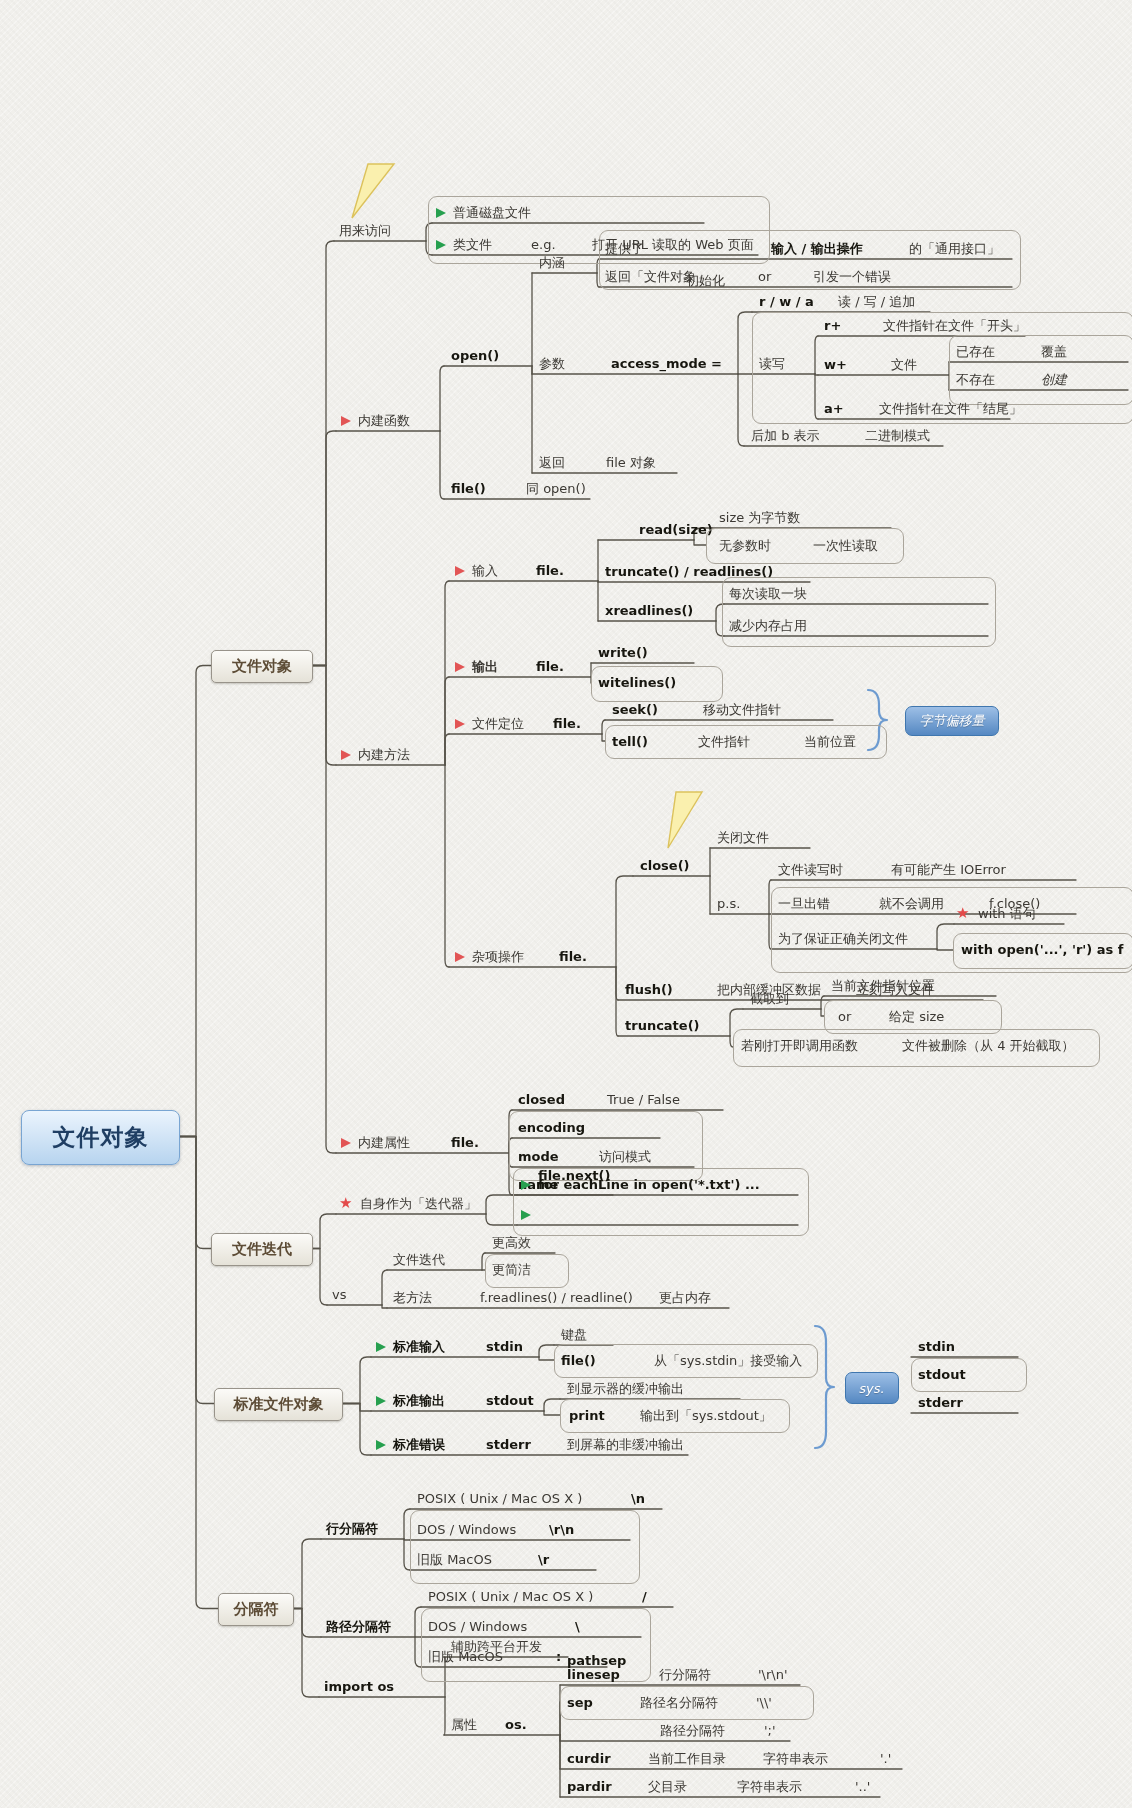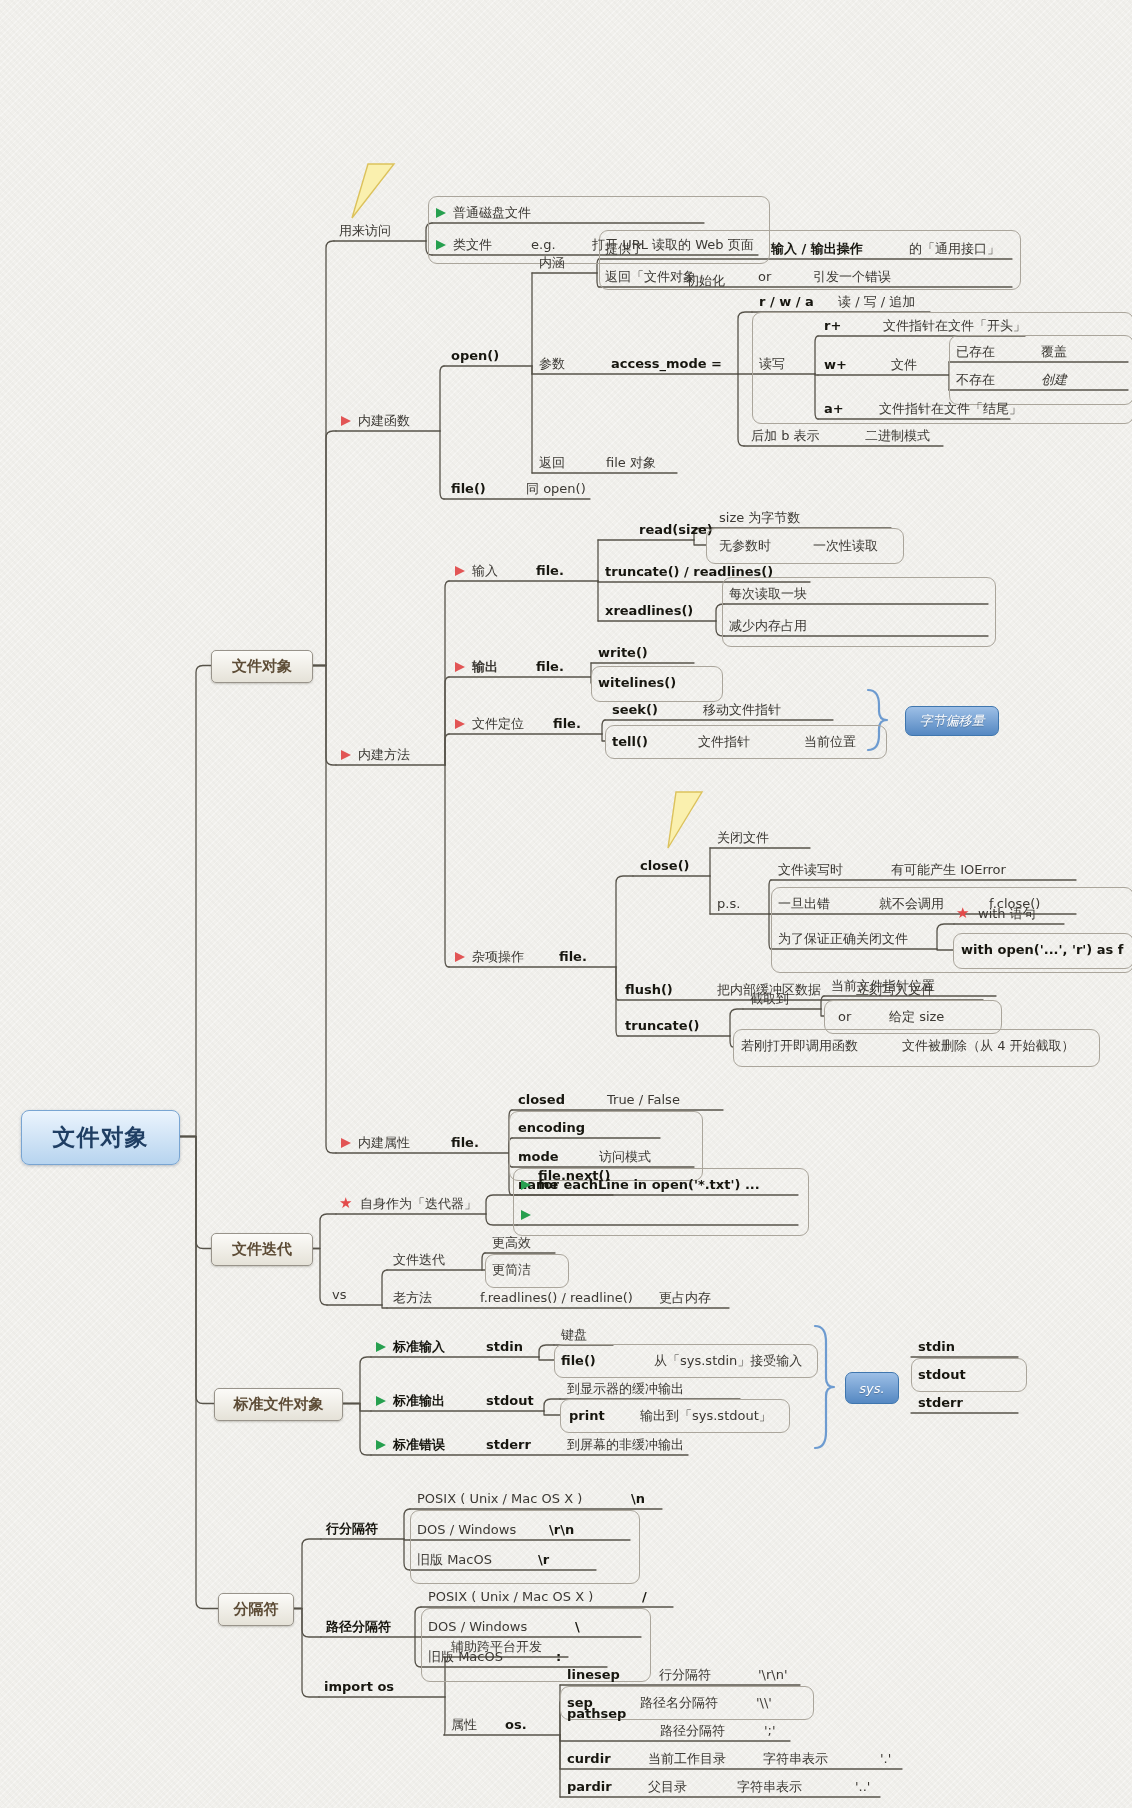--- a/index.html
+++ b/index.html
@@ -408,21 +408,21 @@
     <span class="seg" style="left: 451px; top: 1638px;">辅助跨平台开发</span>
     <span class="seg" style="left: 451px; top: 1716px;">属性</span>
     <span class="seg b" style="left: 505px; top: 1716px;">os.</span>
     <span class="seg b" style="left: 567px; top: 1666px;">linesep</span>
     <span class="seg" style="left: 659px; top: 1666px;">行分隔符</span>
     <span class="seg" style="left: 758px; top: 1666px;">'\r\n'</span>
     <div class="gbox" style="left: 560px; top: 1686px; width: 252px; height: 32px;"></div>
     <span class="seg b" style="left: 567px; top: 1694px;">sep</span>
     <span class="seg" style="left: 640px; top: 1694px;">路径名分隔符</span>
     <span class="seg" style="left: 756px; top: 1694px;">'\\'</span>
-    <span class="seg b" style="left: 567px; top: 1705px;">pathsep</span>
+    <span class="seg b" style="left: 567px; top: 1652px;">pathsep</span>
     <span class="seg" style="left: 660px; top: 1722px;">路径分隔符</span>
     <span class="seg" style="left: 764px; top: 1722px;">';'</span>
     <span class="seg b" style="left: 567px; top: 1750px;">curdir</span>
     <span class="seg" style="left: 648px; top: 1750px;">当前工作目录</span>
     <span class="seg" style="left: 763px; top: 1750px;">字符串表示</span>
     <span class="seg" style="left: 880px; top: 1750px;">'.'</span>
     <span class="seg b" style="left: 567px; top: 1778px;">pardir</span>
     <span class="seg" style="left: 648px; top: 1778px;">父目录</span>
     <span class="seg" style="left: 737px; top: 1778px;">字符串表示</span>
     <span class="seg" style="left: 855px; top: 1778px;">'..'</span>

